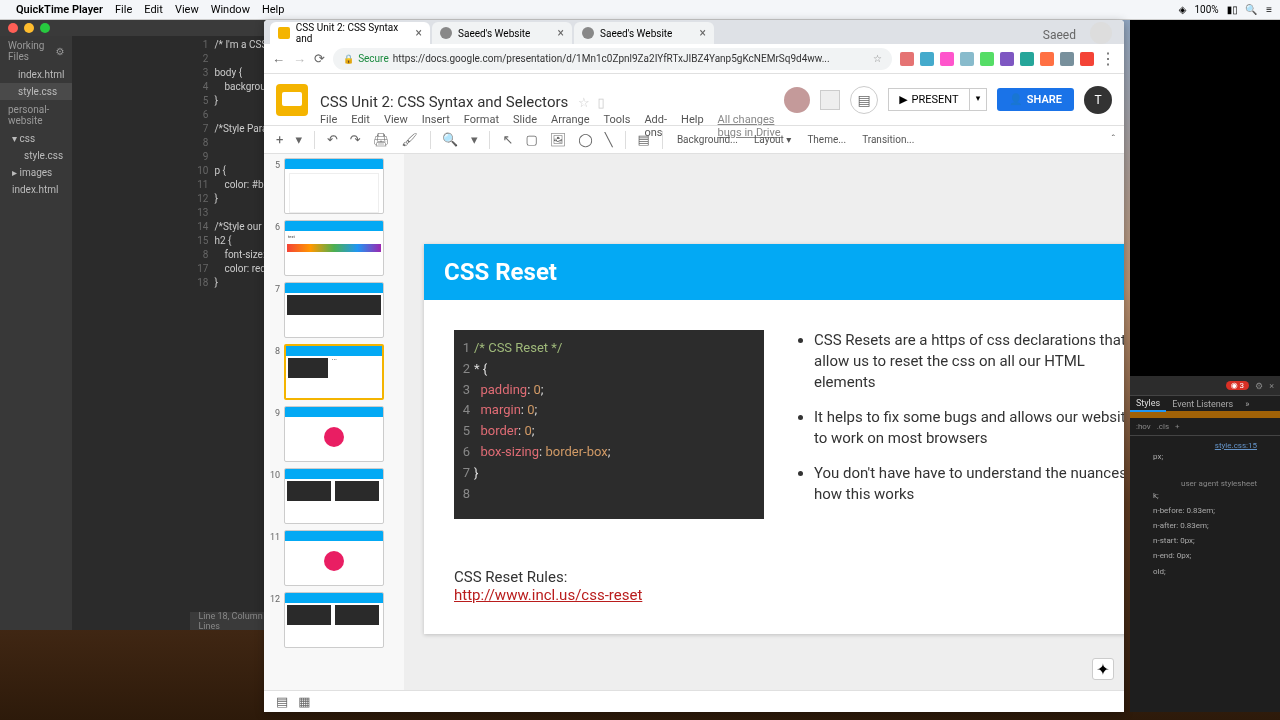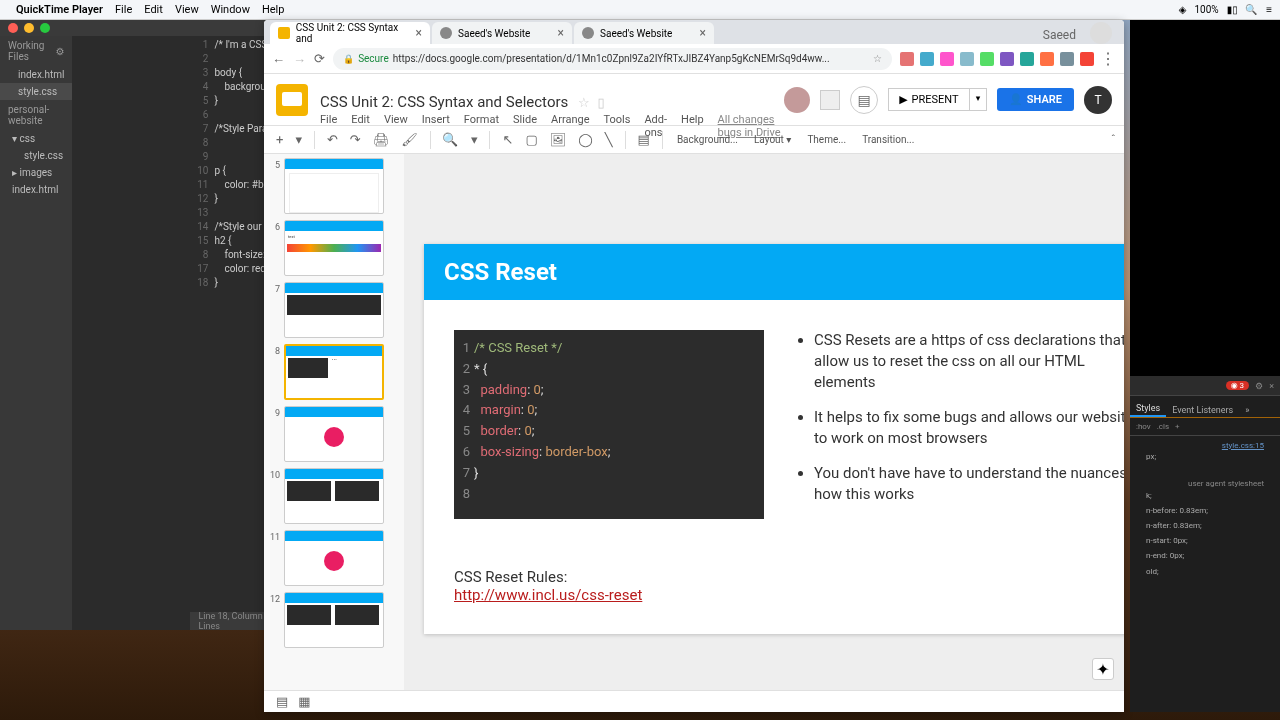--- a/index.html
+++ b/index.html
@@ -91,25 +91,25 @@
 .slide-bullets li{margin-bottom:14px;}
 .slide-link-section{margin-top:20px;padding:0 30px;font-size:15px;color:#333;}
 .slide-link-section a{color:#b91c1c;text-decoration:underline;}
 .slides-bottom{height:22px;border-top:1px solid #e0e0e0;display:flex;align-items:center;padding:0 12px;gap:10px;}
 .slides-bottom .view-icon{font-size:13px;color:#666;cursor:pointer;}
 
 .devtools{position:absolute;top:20px;left:1130px;width:150px;height:692px;background:#1e1e1e;color:#ccc;font-size:9px;overflow:hidden;}
 .dt-header{height:20px;background:#2c2c2c;border-bottom:1px solid #444;display:flex;align-items:center;justify-content:flex-end;padding:0 6px;gap:6px;}
 .dt-header .err{background:#d93025;color:#fff;border-radius:8px;padding:0 5px;font-size:8px;}
 .dt-header .icon{color:#888;cursor:pointer;}
-.dt-tabs{height:22px;display:flex;align-items:flex-end;border-bottom:1px solid #a16207;font-size:9px;}
+.dt-tabs{height:22px;display:flex;align-items:center;border-bottom:7px solid #a16207;font-size:9px;}
 .dt-tabs .tab{padding:2px 6px;color:#aaa;cursor:pointer;}
 .dt-tabs .tab.active{color:#ddd;border-bottom:2px solid #2196f3;}
 .dt-filters{height:18px;display:flex;align-items:center;padding:0 6px;gap:6px;font-size:8px;color:#888;border-bottom:1px solid #444;}
-.dt-content{padding:4px 16px;font-family:Consolas,Monaco,monospace;font-size:8px;line-height:1.4;color:#aaa;}
+.dt-content{padding:4px 23px;font-family:Consolas,Monaco,monospace;font-size:8px;line-height:1.4;color:#aaa;}
 .dt-content .link{color:#6493c7;text-decoration:underline;}
 .dt-content .rule{margin-bottom:4px;}
 </style>
 </head>
 <body>
 
 <div class="menubar">
   <span class="apple"></span>
   <span class="app-name">QuickTime Player</span>
   <span class="menu-item">File</span>

